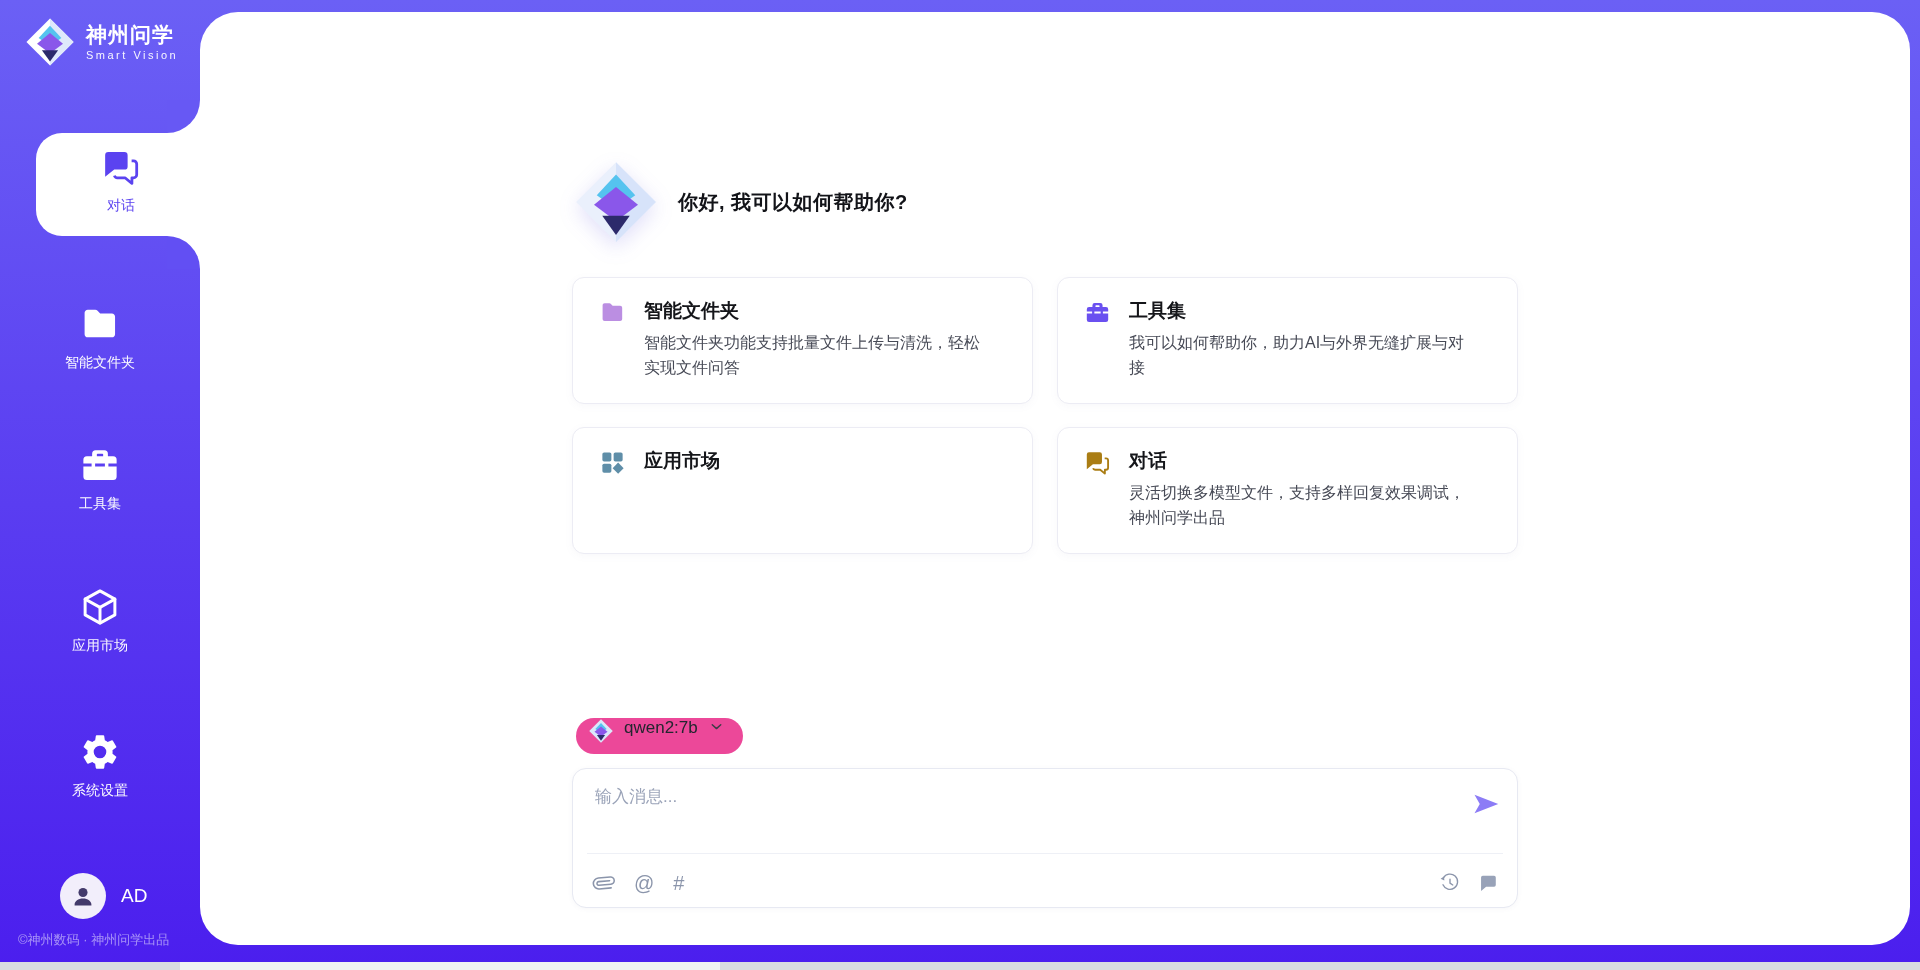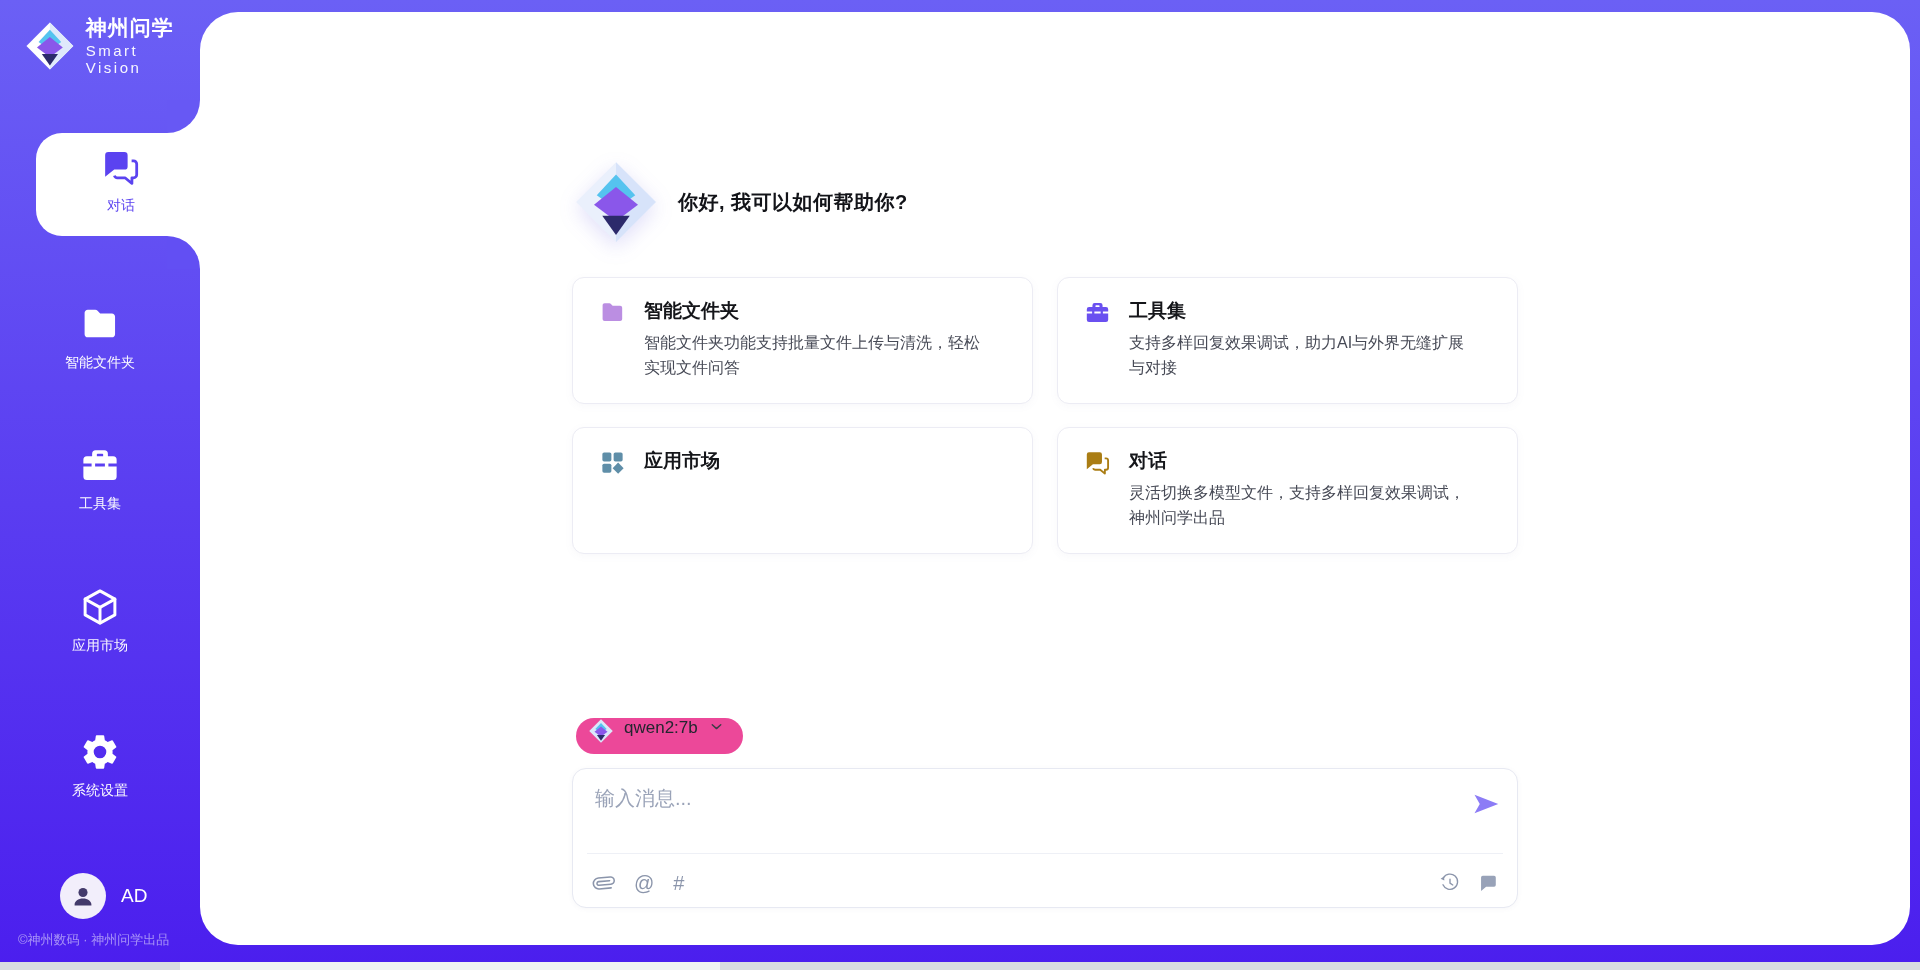--- a/index.html
+++ b/index.html
@@ -9,21 +9,21 @@
     font-family:"Liberation Sans","DejaVu Sans",sans-serif;
     -webkit-font-smoothing:antialiased;
   }
   
   .panel{position:absolute;left:200px;top:12px;right:10px;bottom:25px;background:#fff;border-radius:38px;}
   
   .sidebar{position:absolute;left:0;top:0;width:200px;height:970px;color:#fff;}
   .logo{position:absolute;left:24px;top:16px;display:flex;align-items:center;gap:10px;}
   .logo svg{width:52px;height:52px;}
   .logo-name{font-size:21px;font-weight:700;letter-spacing:1px;line-height:24px;}
-  .logo-sub{font-size:15px;letter-spacing:2.5px;opacity:.95;margin-top:2px;}
+  .logo-sub{font-size:11px;letter-spacing:2.5px;opacity:.95;margin-top:2px;}
   .nav-item{position:absolute;width:200px;text-align:center;cursor:pointer;}
   .nav-item .nico{display:inline-block;width:42px;height:42px;color:#fff;}
   .nav-item .nlabel{display:block;margin-top:5px;font-size:14px;color:rgba(255,255,255,.97);}
   
   .tab-active{position:absolute;left:36px;top:133px;width:170px;height:103px;background:#fff;border-radius:26px 0 0 26px;cursor:pointer;}
   .tab-active .nico{position:absolute;left:50%;transform:translateX(-50%);top:14px;width:40px;height:40px;color:#5b43f0;}
   .tab-active .nlabel{position:absolute;left:0;right:0;top:64px;text-align:center;font-size:14px;color:#5b43f0;font-weight:500;}
   .j{position:absolute;left:167px;width:33px;height:33px;background:#fff;}
   .j1{top:100px;} .j1::after{content:"";position:absolute;inset:0;background:#6758f4;border-radius:0 0 100% 0;}
   .j2{top:236px;} .j2::after{content:"";position:absolute;inset:0;background:#624ff3;border-radius:0 100% 0 0;}
@@ -44,21 +44,21 @@
   .card-icon svg{width:27px;height:27px;}
   .card-title{position:absolute;left:71px;top:20px;font-size:19px;font-weight:700;color:#15161a;}
   .card-desc{position:absolute;left:71px;top:53px;width:350px;font-size:16px;line-height:1.55;color:#474a56;}
   
   .model-pill{position:absolute;left:376px;top:706px;height:36px;display:inline-flex;align-items:flex-start;gap:10px;background:#ec4899;border-radius:22px;padding:0 18px 0 12px;cursor:pointer;}
   .model-pill svg.dia{width:26px;height:26px;}
   .model-name{font-size:17px;color:#23262f;}
   .model-pill .chev{width:17px;height:17px;}
   
   .composer{position:absolute;left:372px;top:756px;width:944px;height:138px;border:1px solid #e7e9f2;border-radius:14px;background:#fff;box-shadow:0 1px 5px rgba(90,90,140,.05);}
-  .composer textarea{position:absolute;left:20px;top:14px;width:840px;height:58px;border:none;outline:none;resize:none;font-size:20px;color:#be185d;font-family:inherit;background:transparent;}
+  .composer textarea{position:absolute;left:20px;top:14px;width:840px;height:58px;border:none;outline:none;resize:none;font-size:17px;color:#be185d;font-family:inherit;background:transparent;}
   .composer textarea::placeholder{color:#9aa3b8;}
   .send-btn{position:absolute;right:16px;top:20px;width:30px;height:30px;cursor:pointer;}
   .composer-divider{position:absolute;left:14px;right:14px;top:84px;height:1px;background:#eef0f6;}
   .tool-row-left{position:absolute;left:20px;bottom:13px;display:flex;align-items:center;gap:19px;color:#8b95ab;}
   .tool-row-right{position:absolute;right:18px;bottom:13px;display:flex;align-items:center;gap:16px;color:#8b95ab;}
   .tool-ic{width:22px;height:22px;cursor:pointer;display:inline-flex;align-items:center;justify-content:center;}
   .tool-ic svg{width:22px;height:22px;}
   .glyph{font-size:20px;line-height:22px;cursor:pointer;color:#8b95ab;}
   .clip{transform:rotate(40deg);}
   
@@ -176,21 +176,21 @@
     </div>
 
     <div class="card">
       <span class="card-icon" style="color: rgb(106, 80, 240);">
         <svg viewBox="0 0 24 24" fill="currentColor">
           <path fill-rule="evenodd" d="M9.5 3.5h5a2 2 0 012 2V7h3a2 2 0 012 2v9.5a2 2 0 01-2 2h-15a2 2 0 01-2-2V9a2 2 0 012-2h3V5.5a2 2 0 012-2zm.7 3.5h3.6V5.9a.4.4 0 00-.4-.4h-2.8a.4.4 0 00-.4.4V7zM2.5 11.2h19v1.7h-19z"></path>
           <path d="M7.2 10.3h2v3.4h-2zM14.8 10.3h2v3.4h-2z"></path>
         </svg>
       </span>
       <div class="card-title">工具集</div>
-      <div class="card-desc">支持多样回复效果调试，助力AI与外界无缝扩展与对接</div>
+      <div class="card-desc">我可以如何帮助你，助力AI与外界无缝扩展与对接</div>
     </div>
 
     <div class="card">
       <span class="card-icon" style="color: rgb(95, 142, 168);">
         <svg viewBox="0 0 24 24" fill="currentColor">
           <rect x="3" y="3" width="8" height="8" rx="1.5"></rect>
           <rect x="13" y="3" width="8" height="8" rx="1.5"></rect>
           <rect x="3" y="13" width="8" height="8" rx="1.5"></rect>
           <path d="M17 12.1l4.9 4.9-4.9 4.9-4.9-4.9z"></path>
         </svg>

